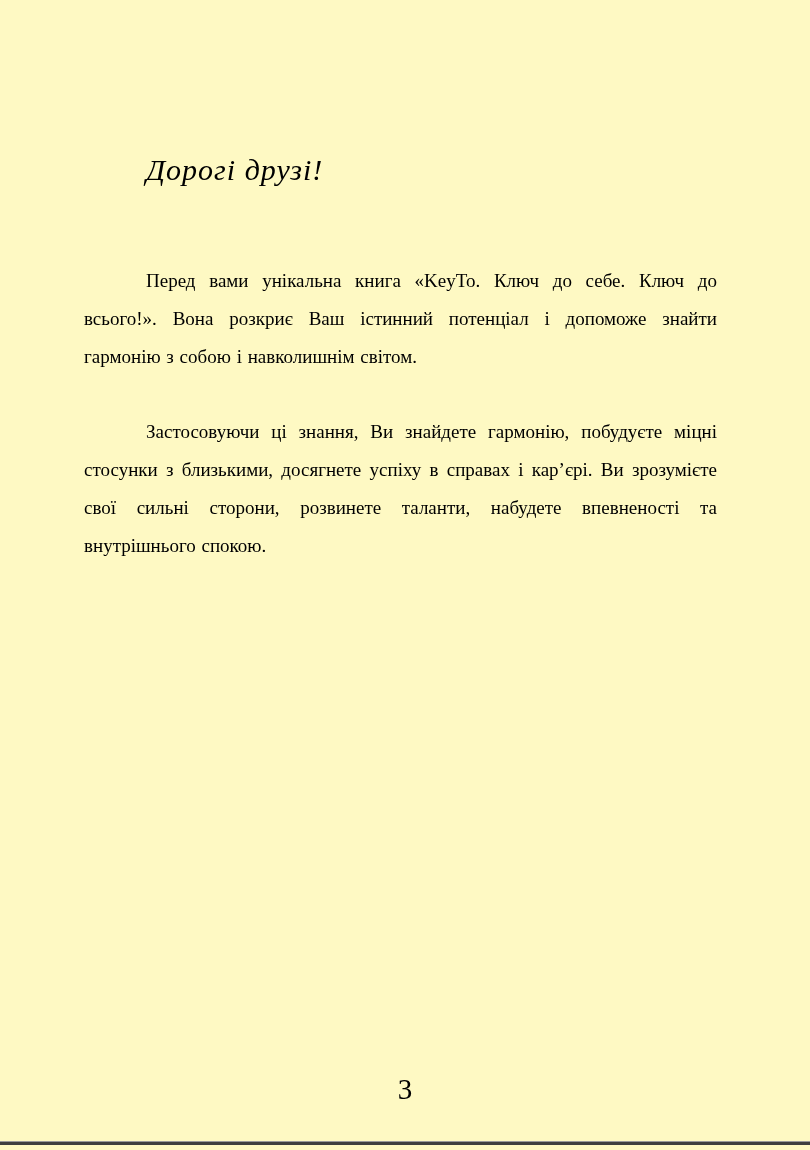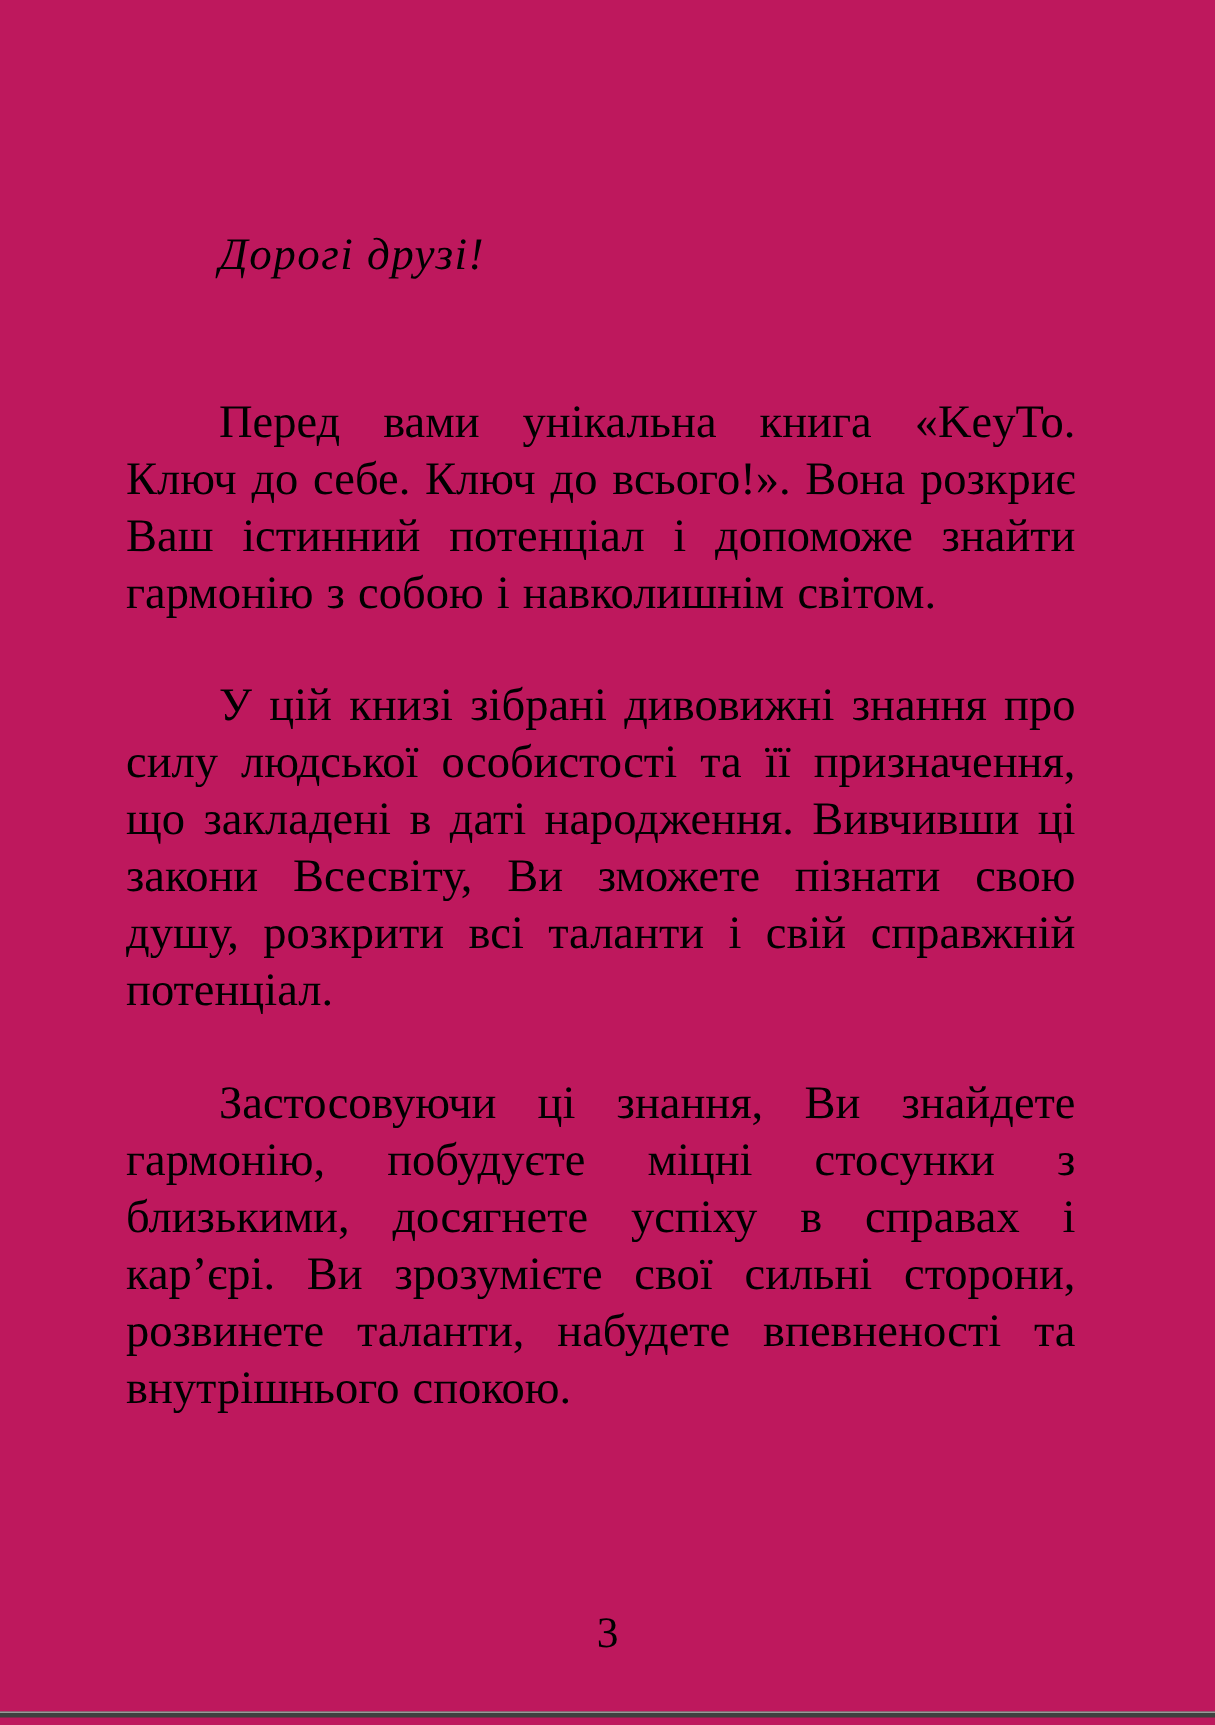--- a/index.html
+++ b/index.html
@@ -4,42 +4,42 @@
 <style>
   html, body {
     margin: 0;
     padding: 0;
     background: #ffffff;
   }
   .page {
     position: relative;
     width: 810px;
     height: 1150px;
-    background: #be185d;
+    background: #fef9c3;
     color: #000000;
     font-family: "Liberation Serif", serif;
     overflow: hidden;
   }
   .content {
     position: absolute;
     left: 84px;
     top: 0;
     width: 633px;
   }
   .greeting {
     margin: 150px 0 0 62px;
     font-style: italic;
     font-weight: normal;
     font-size: 30px;
     line-height: 40px;
     letter-spacing: 1px;
   }
   .body-text p {
     margin: 37px 0 0 0;
-    font-size: 31px;
+    font-size: 19px;
     line-height: 38px;
     text-align: justify;
     text-indent: 62px;
     word-spacing: 1px;
   }
   .body-text p.first {
     margin-top: 72px;
   }
   .page-number {
     position: absolute;
@@ -61,21 +61,20 @@
   }
 </style>
 </head>
 <body>
 
 <div class="page">
   <div class="content">
     <h1 class="greeting">Дорогі друзі!</h1>
     <div class="body-text">
       <p class="first">Перед вами унікальна книга «KeyTo. Ключ до себе. Ключ до всього!». Вона розкриє Ваш істинний потенціал і допоможе знайти гармонію з собою і навколишнім світом.</p>
-      <p>У цій книзі зібрані дивовижні знання про силу людської особистості та її призначення, що закладені в даті народження. Вивчивши ці закони Всесвіту, Ви зможете пізнати свою душу, розкрити всі таланти і свій справжній потенціал.</p>
       <p>Застосовуючи ці знання, Ви знайдете гармонію, побудуєте міцні стосунки з близькими, досягнете успіху в справах і кар’єрі. Ви зрозумієте свої сильні сторони, розвинете таланти, набудете впевненості та внутрішнього спокою.</p>
     </div>
   </div>
 
   <div class="page-number">3</div>
 
   <div class="bottom-rule"></div>
 </div>
 
 </body></html>

